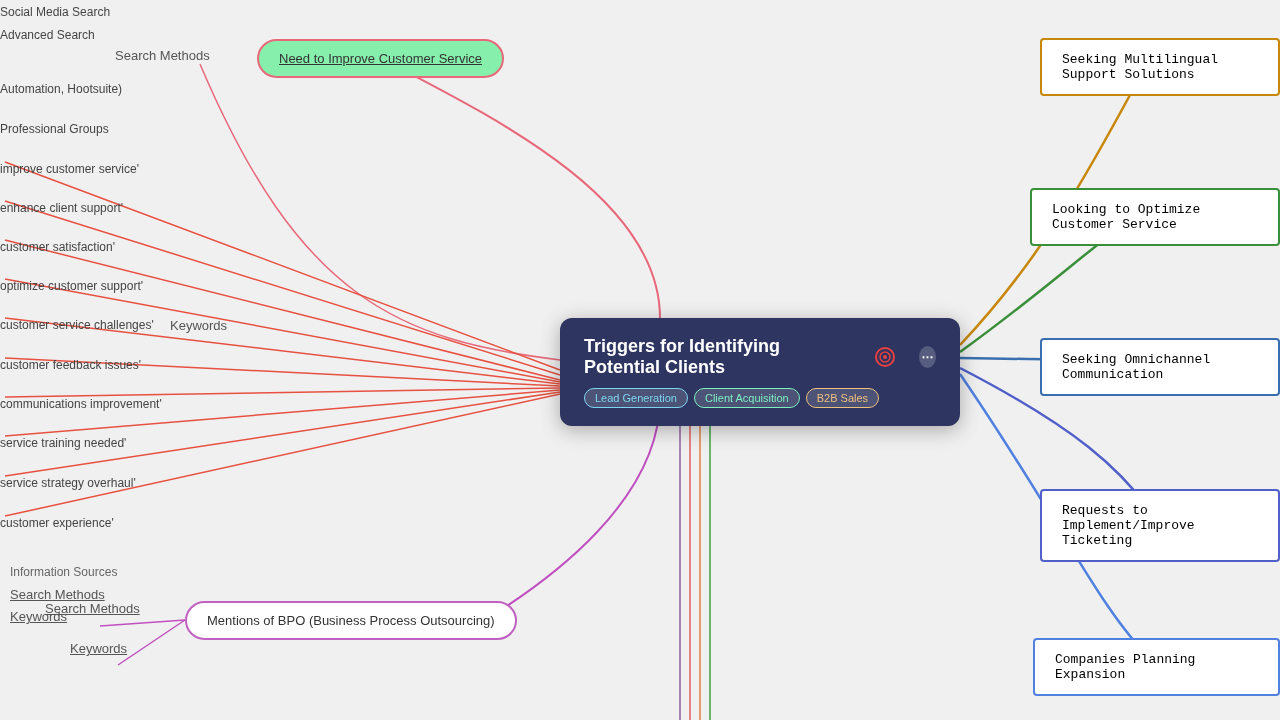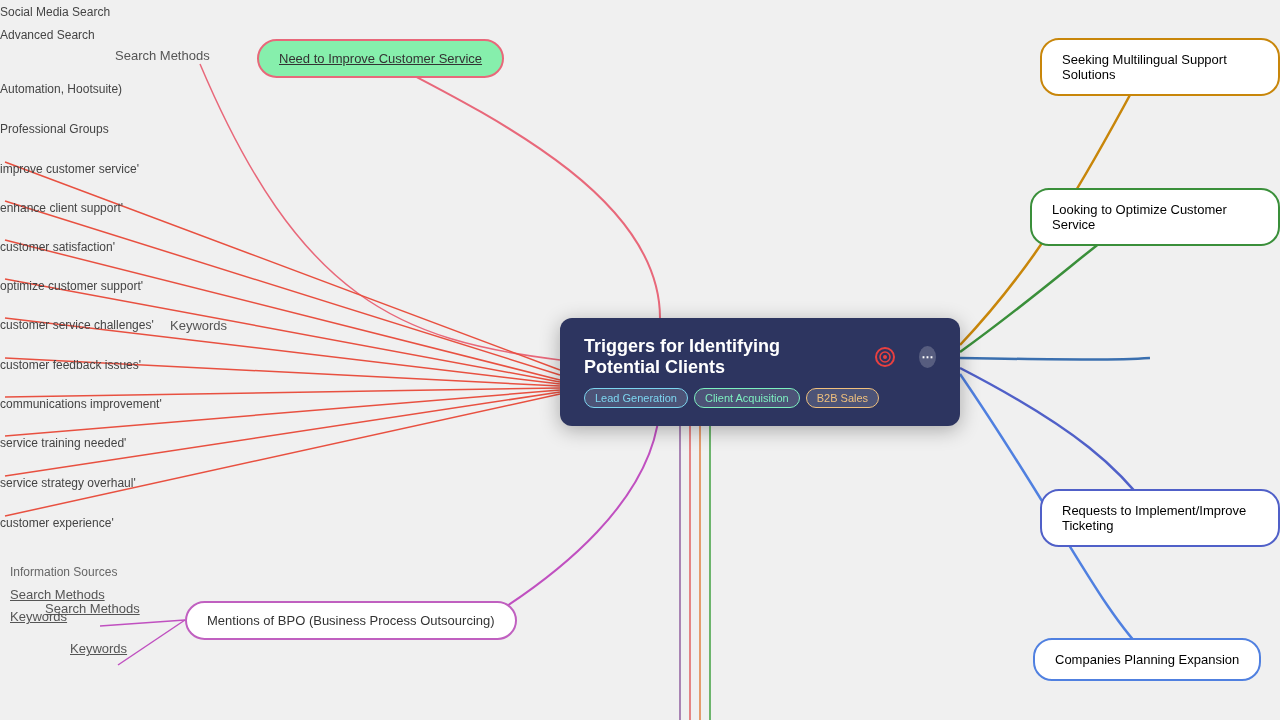--- a/index.html
+++ b/index.html
@@ -110,25 +110,26 @@
     }
     .node-purple {
       border: 2px solid #c060c0;
       color: #333;
       background: white;
     }
 
     
     .right-node {
       position: absolute;
-      border-radius: 19px;
+      border-radius: 4px;
       padding: 12px 20px;
       font-size: 13px;
       font-weight: 500;
       background: white;
+      font-family: Liberation Mono, monospace;
     }
 
     
     .kw-item {
       position: absolute;
       font-size: 12px;
       color: #444;
     }
 
     
@@ -262,20 +263,23 @@
   </div>
 
   <div class="right-node" style="left:1040px; top:38px; border: 2px solid #c8860a; max-width:260px;">
     <span>Seeking Multilingual Support Solutions</span>
   </div>
 
   <div class="right-node" style="left:1030px; top:188px; border: 2px solid #3a8f3a; max-width:280px;">
     <span>Looking to Optimize Customer Service</span>
   </div>
 
+  <div class="right-node" style="left:1040px; top:338px; border: 2px solid #3a6faf; max-width:280px;">
+    <span>Seeking Omnichannel Communication</span>
+  </div>
 
   <div class="right-node" style="left:1040px; top:489px; border: 2px solid #5060c8; max-width:280px;">
     <span>Requests to Implement/Improve Ticketing</span>
   </div>
 
   <div class="right-node" style="left:1033px; top:638px; border: 2px solid #5080e0; max-width:260px;">
     <span>Companies Planning Expansion</span>
   </div>
 
   <div class="node-box node-purple" style="left:185px; top:601px;">

